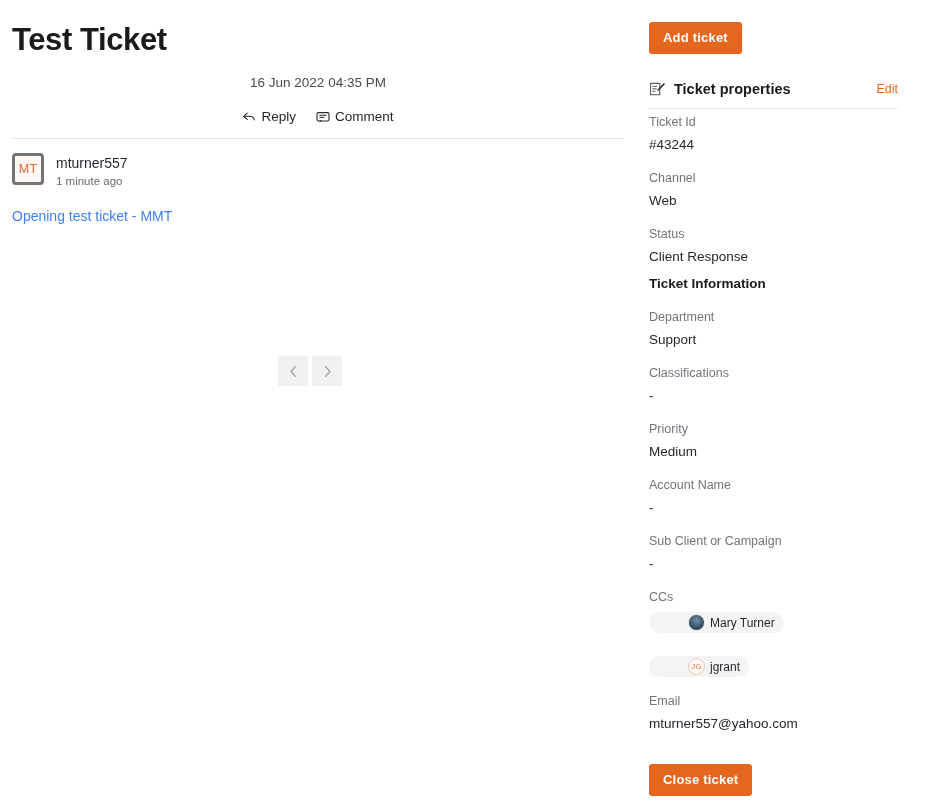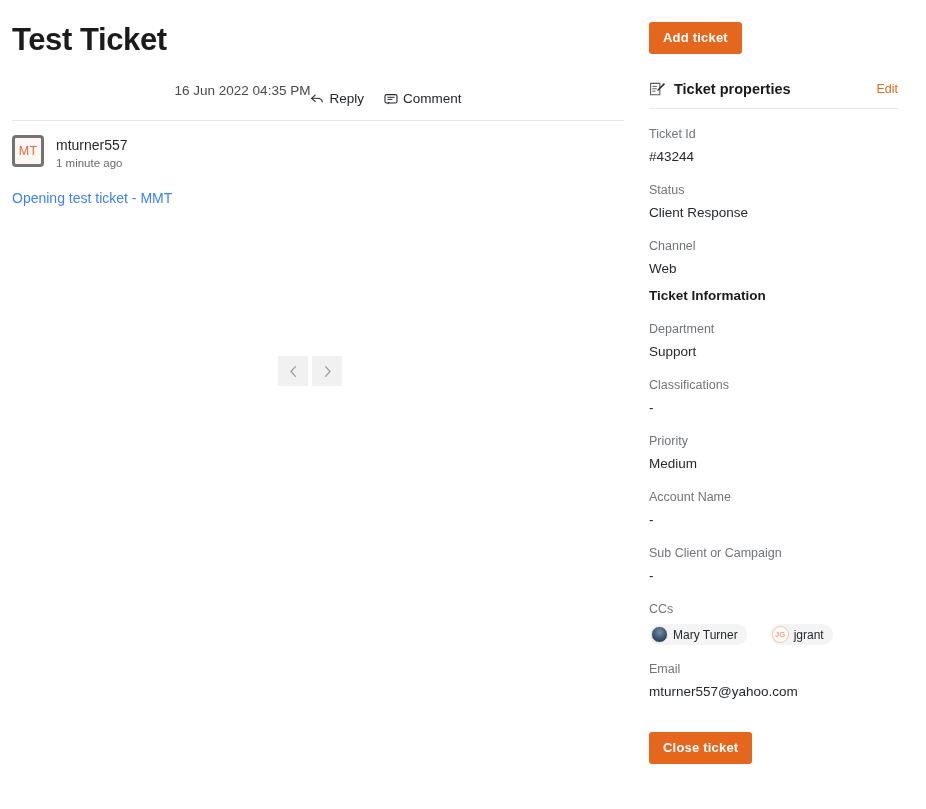--- a/index.html
+++ b/index.html
@@ -46,22 +46,23 @@
     padding: 20px 0 0 12px;
     font-size: 31px;
     line-height: 40px;
     font-weight: bold;
     letter-spacing: -0.4px;
     color: #1b1b1b;
   }
   .meta-row {
     display: flex;
     align-items: center;
-    justify-content: center;
+    justify-content: flex-start;
     padding: 14px 16px 0 12px;
+    flex-direction: column;
   }
   .ticket-date {
     font-size: 13.5px;
     color: #4a4a4a;
     line-height: 18px;
   }
   .meta-actions {
     display: flex;
     align-items: center;
     gap: 20px;
@@ -191,21 +192,21 @@
     line-height: 18px;
   }
   .side-divider {
     height: 1px;
     background: #e8e8e8;
     margin: 10px 28px 0 9px;
   }
 
   .props-list { padding: 0 28px 0 9px; }
   .prop { margin-top: 16px; }
-  .prop:first-child { margin-top: 17px; }
+  .prop:first-child { margin-top: 5px; }
   .prop-label {
     font-size: 12.5px;
     color: #70757a;
     line-height: 17px;
   }
   .prop-value {
     font-size: 13.5px;
     color: #24292e;
     line-height: 19px;
     margin-top: 4px;
@@ -238,20 +239,21 @@
     color: #24292e;
     line-height: 16px;
     cursor: pointer;
   }
   .cc-av {
     width: 17px;
     height: 17px;
     border-radius: 50%;
     flex: 0 0 17px;
     display: block;
+    margin-left: 37px;
   }
   .cc-av-photo {
     background: radial-gradient(circle at 50% 35%, #6f8fae 0%, #3d5468 55%, #22313c 100%);
     border: 1px solid #e2e2e2;
   }
   .cc-av-init {
     border: 1px solid #f0c5ae;
     background: #fffaf7;
     color: #e0784a;
     font-size: 7.5px;
@@ -350,27 +352,27 @@
     <div class="side-divider"></div>
 
     <div class="props-list">
 
       <div class="prop">
         <div class="prop-label">Ticket Id</div>
         <div class="prop-value">#43244</div>
       </div>
 
       <div class="prop">
+        <div class="prop-label">Channel</div>
+        <div class="prop-value">Web</div>
+      </div>
+
+      <div class="prop">
         <div class="prop-label">Status</div>
         <div class="prop-value">Client Response</div>
-      </div>
-
-      <div class="prop">
-        <div class="prop-label">Channel</div>
-        <div class="prop-value">Web</div>
       </div>
 
       <div class="section-head">Ticket Information</div>
 
       <div class="prop">
         <div class="prop-label">Department</div>
         <div class="prop-value">Support</div>
       </div>
 
       <div class="prop">

